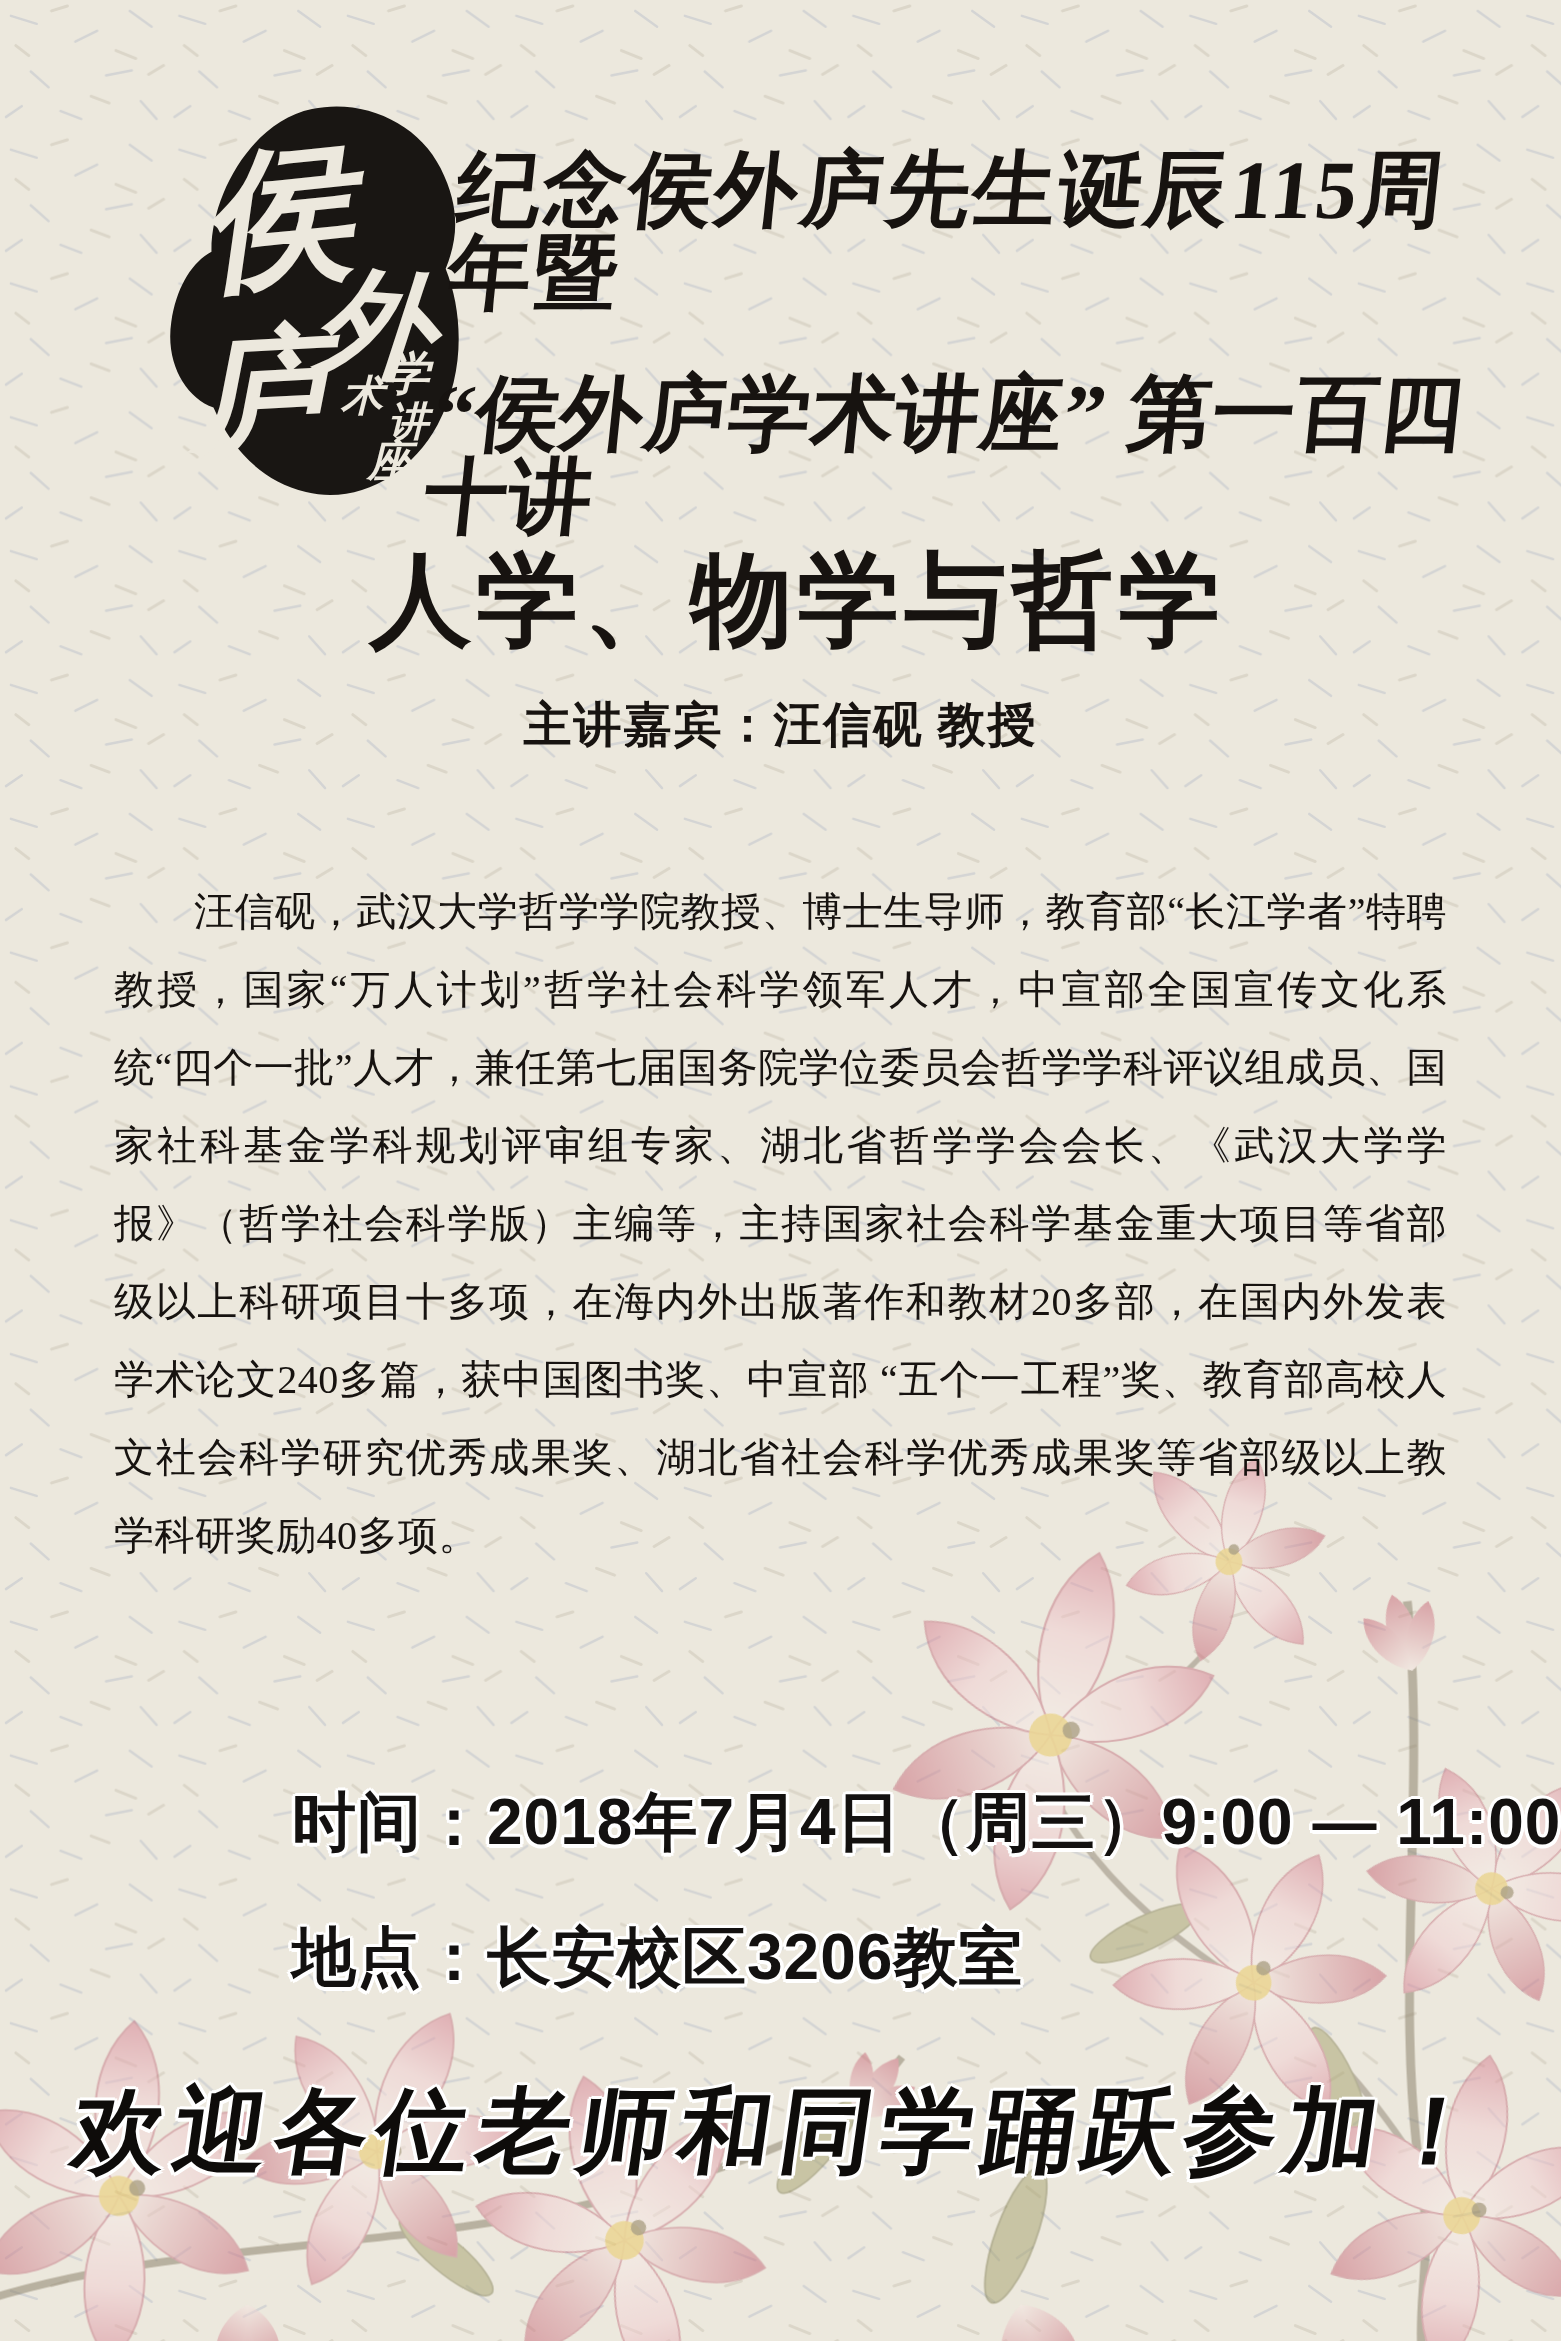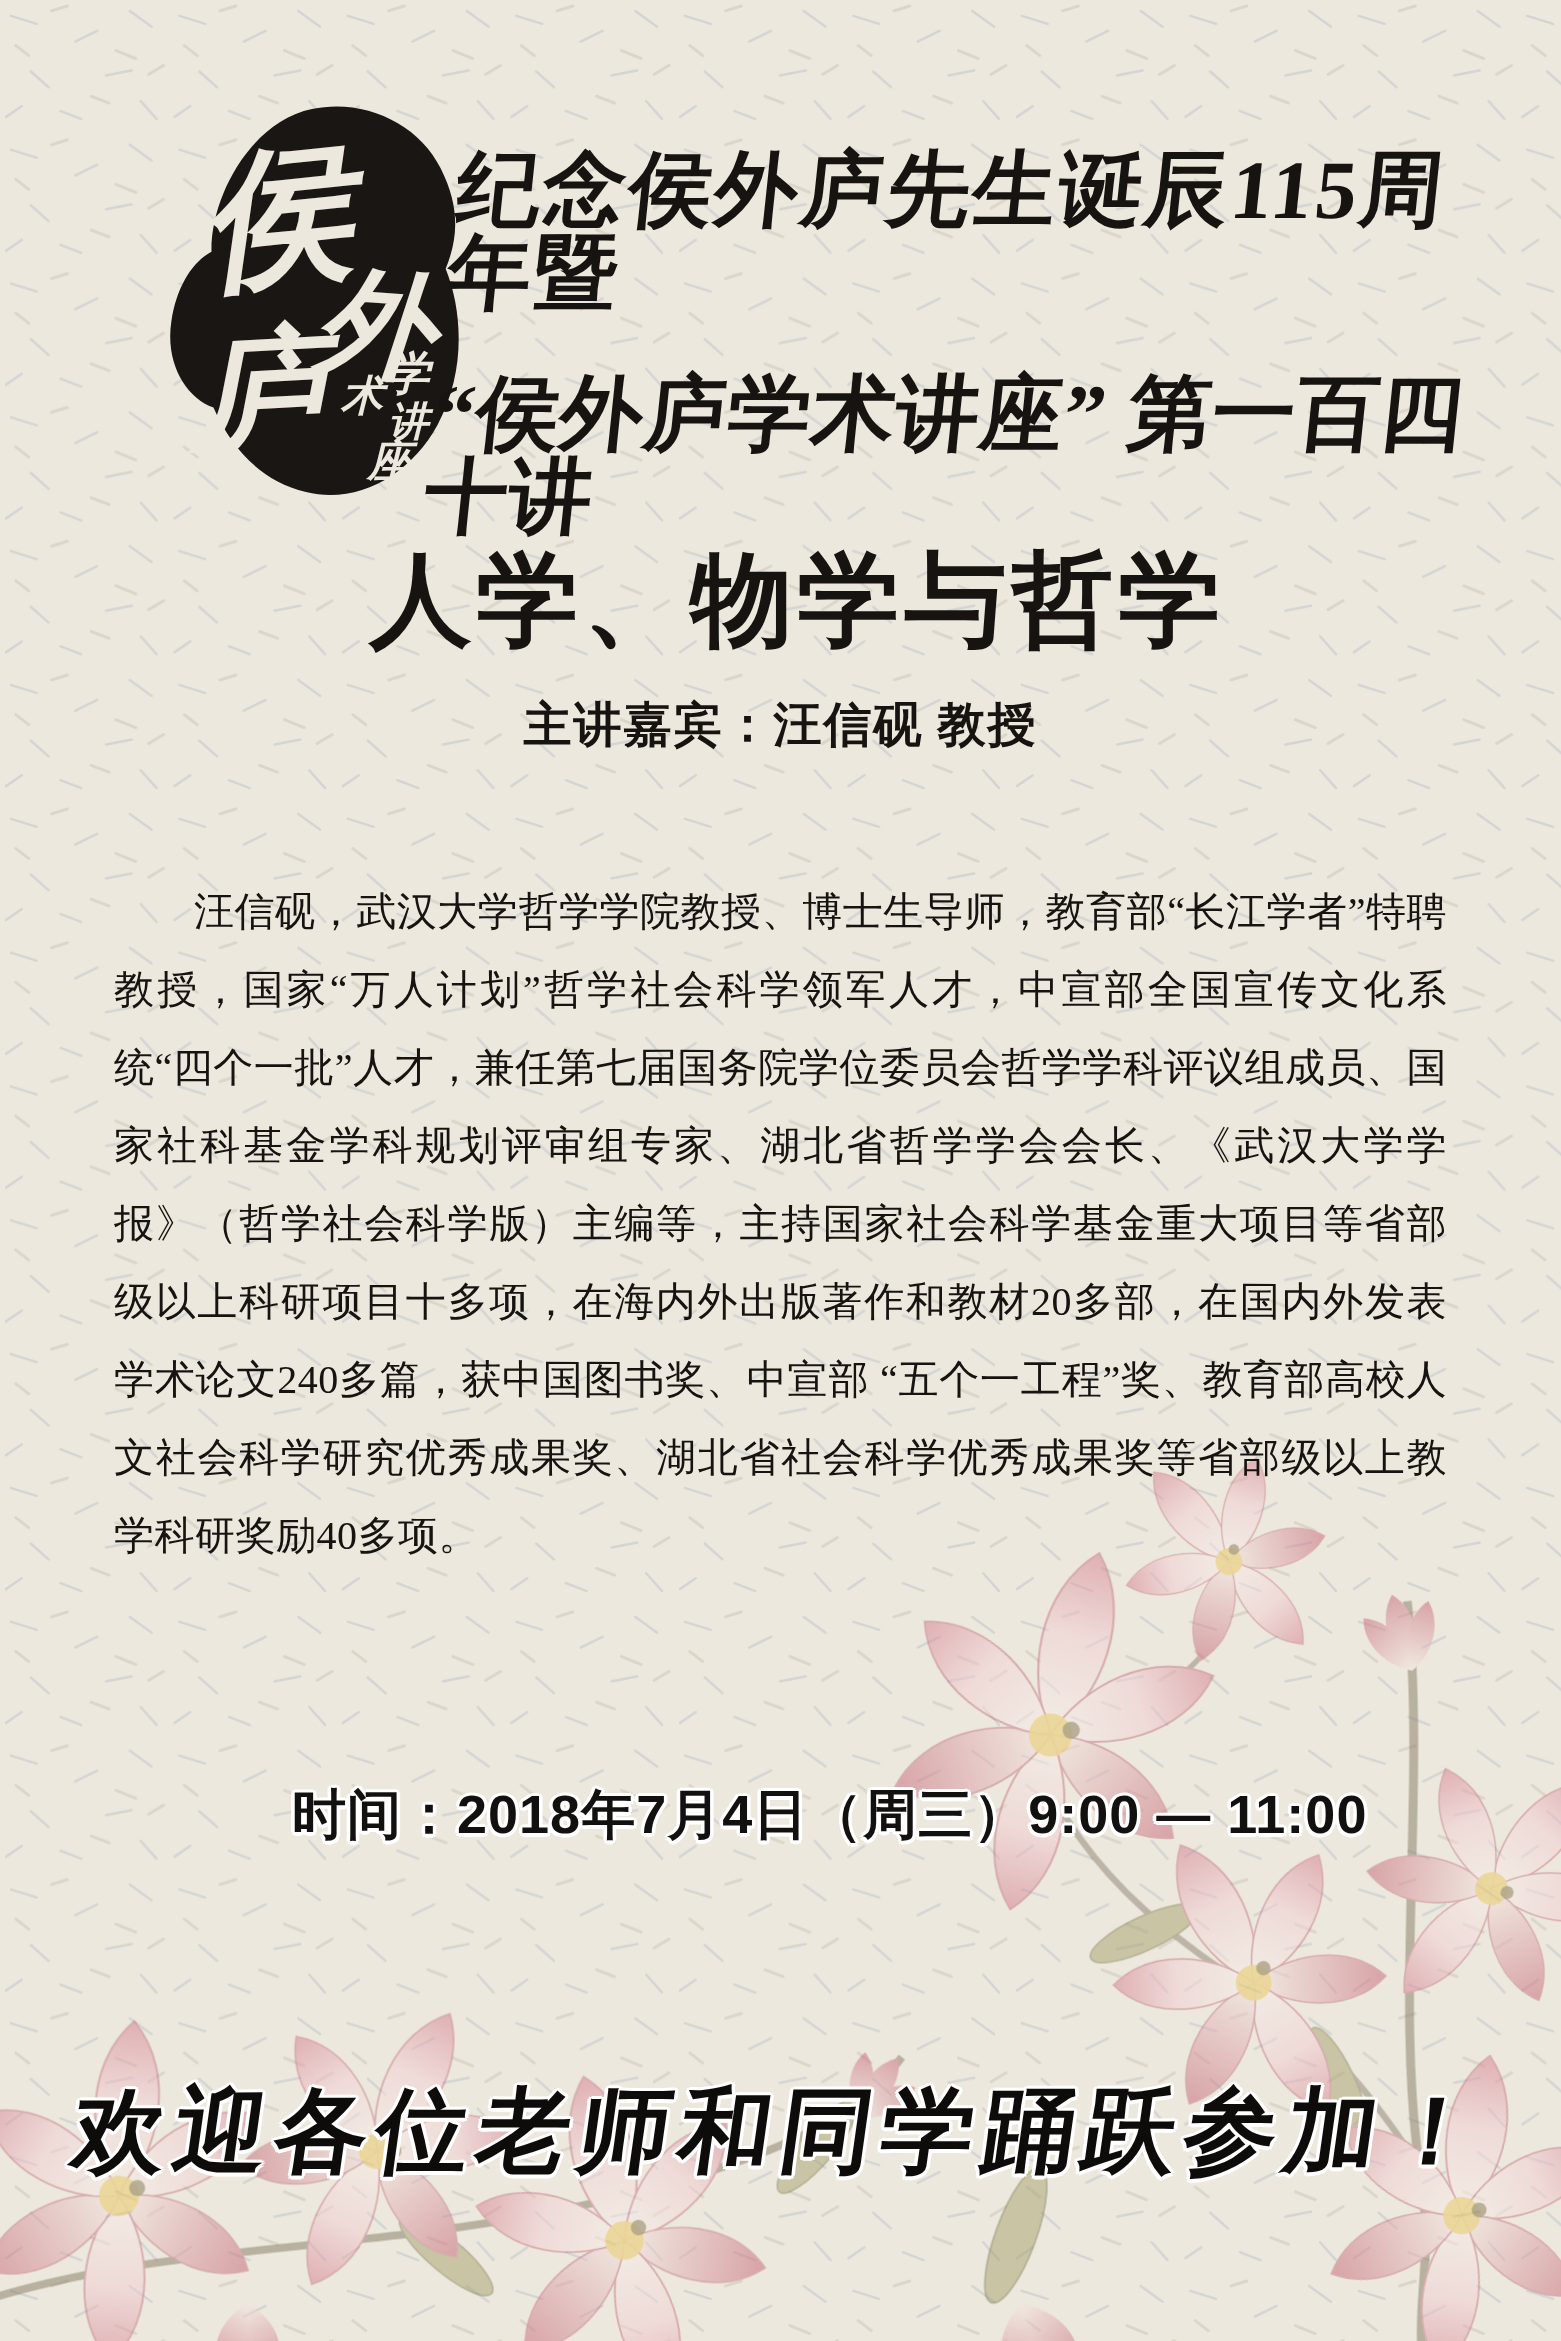--- a/index.html
+++ b/index.html
@@ -71,21 +71,21 @@
     margin: 0;
   }
 
   
   .info {
     position: absolute; left: 292px; top: 1779px; width: 1190px;
     font-family: "Liberation Sans", "DejaVu Sans", sans-serif;
     font-weight: 700;
     color: #131110;
   }
-  .info-row { font-size: 54px; letter-spacing: 1px; white-space: nowrap; }
+  .info-row { font-size: 64px; letter-spacing: 1px; white-space: nowrap; }
   .row-time     { margin-bottom: 48px; }
   .row-location { margin-bottom: 26px; }
   .halo {
     text-shadow:
        3.5px 0 0 #ffffff, -3.5px 0 0 #ffffff, 0 3.5px 0 #ffffff, 0 -3.5px 0 #ffffff,
        2.5px 2.5px 0 #ffffff, -2.5px 2.5px 0 #ffffff, 2.5px -2.5px 0 #ffffff, -2.5px -2.5px 0 #ffffff;
   }
 
   
   .footer-line {
@@ -212,19 +212,22 @@
     <h1 class="title">人学、物学与哲学</h1>
 
     <div class="speaker">主讲嘉宾：汪信砚 教授</div>
 
     <p class="bio">汪信砚，武汉大学哲学学院教授、博士生导师，教育部“长江学者”特聘教授，国家“万人计划”哲学社会科学领军人才，中宣部全国宣传文化系统“四个一批”人才，兼任第七届国务院学位委员会哲学学科评议组成员、国家社科基金学科规划评审组专家、湖北省哲学学会会长、《武汉大学学报》（哲学社会科学版）主编等，主持国家社会科学基金重大项目等省部级以上科研项目十多项，在海内外出版著作和教材20多部，在国内外发表学术论文240多篇，获中国图书奖、中宣部 “五个一工程”奖、教育部高校人文社会科学研究优秀成果奖、湖北省社会科学优秀成果奖等省部级以上教学科研奖励40多项。</p>
 
     <div class="info">
       <div class="info-row row-time halo">
         <span>时间：</span><span>2018年7月4日（周三）9:00 — 11:00</span>
       </div>
+      <div class="info-row row-location halo">
+        <span>地点：</span><span>长安校区3206教室</span>
+      </div>
     </div>
 
     <div class="footer-line halo">欢迎各位老师和同学踊跃参加！</div>
 
   </div>
 </div>
 
 
 </body></html>

